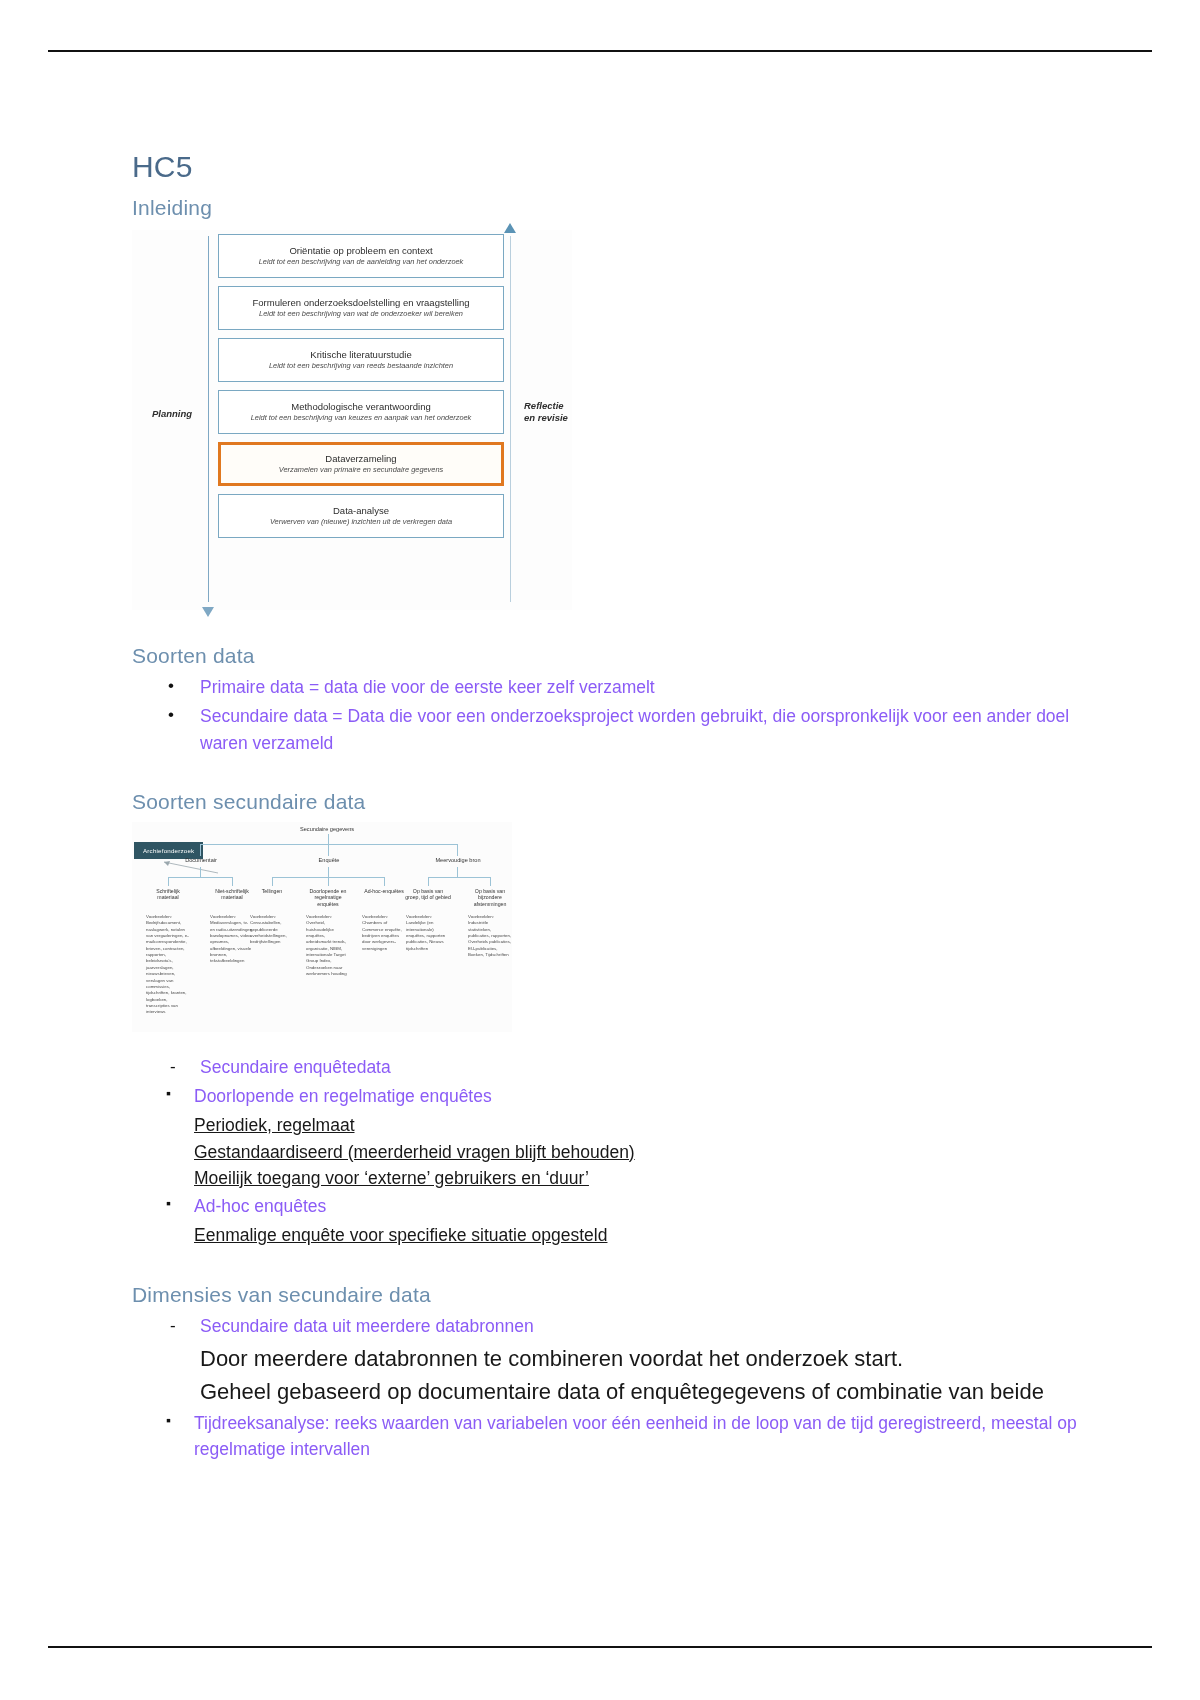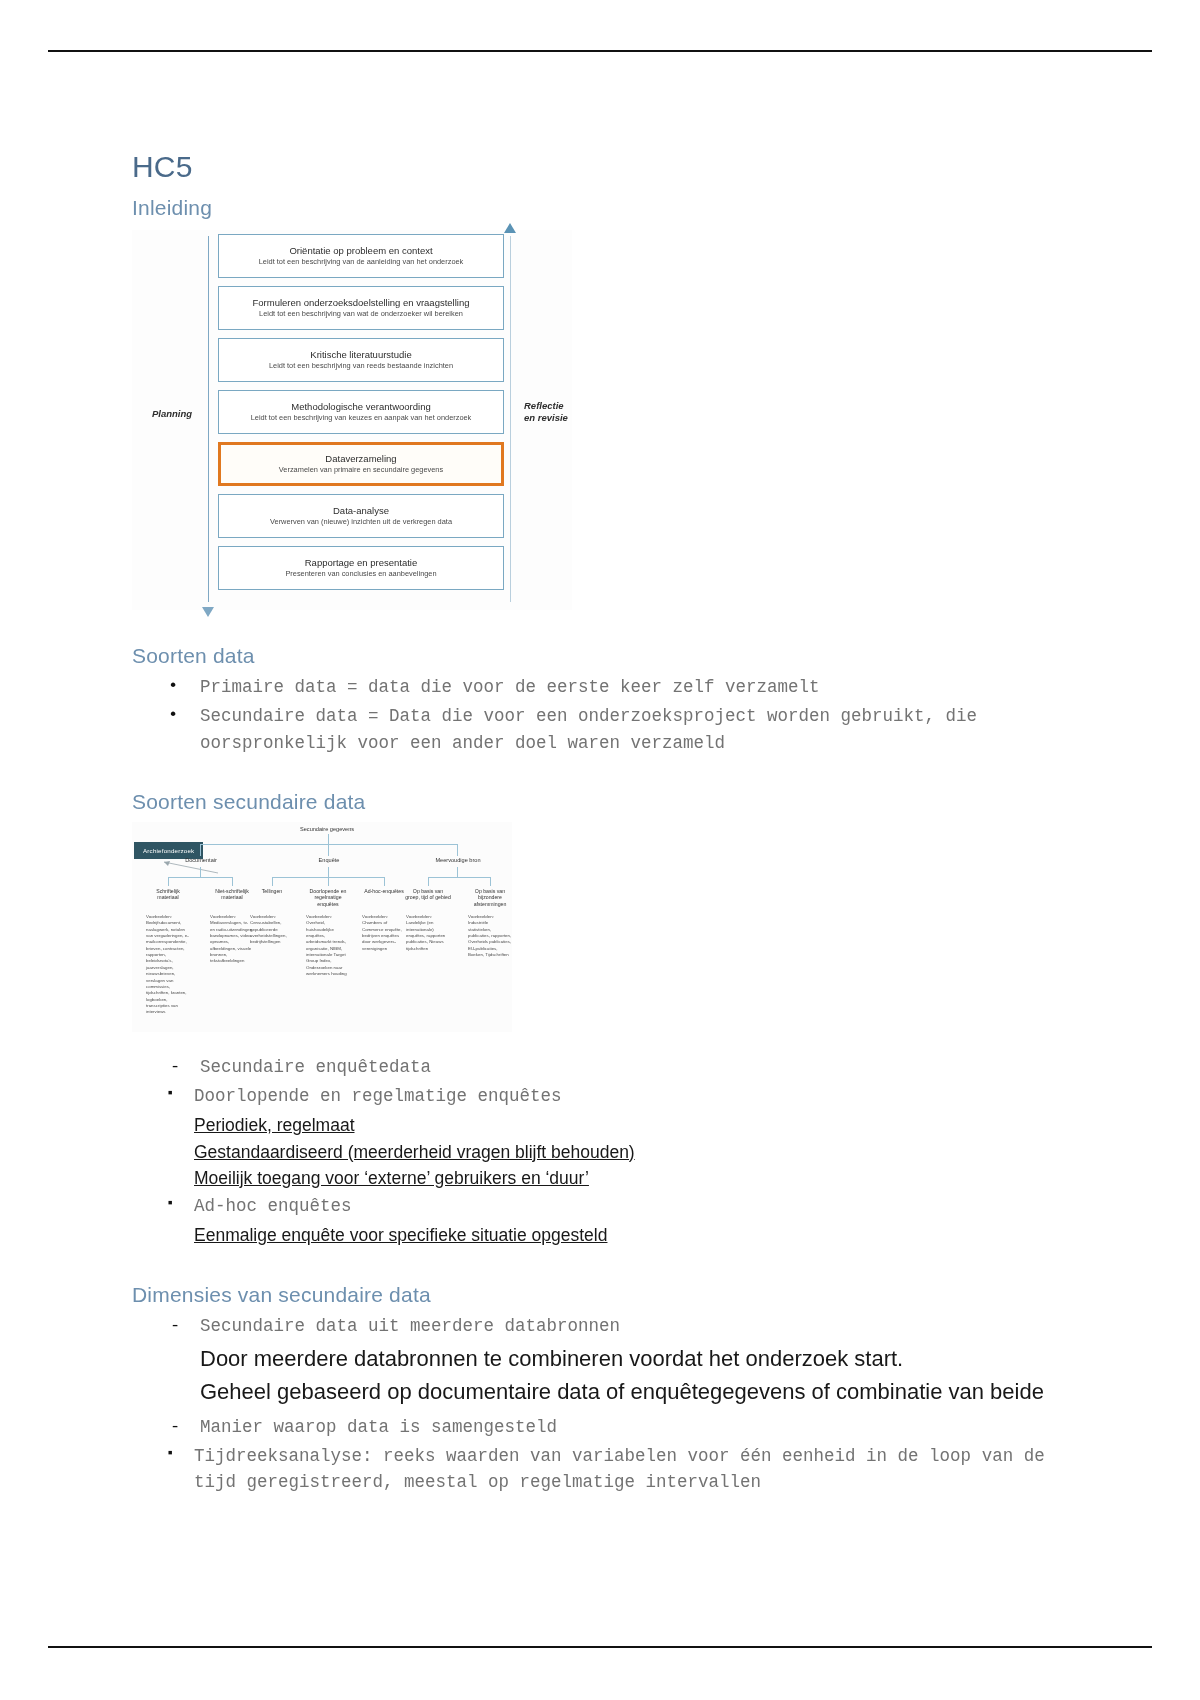--- a/index.html
+++ b/index.html
@@ -58,23 +58,22 @@
     list-style: none;
     margin: 6px 0 0 0;
     padding: 0;
   }
   ul.dot-list > li,
   ul.dash-list > li,
   ul.sq-list > li {
     position: relative;
     font-size: 17.5px;
     line-height: 1.5;
-    color: #737373;
+    color: #8b5cf6;
     margin: 0 0 3px 0;
-    font-family: Liberation Mono, monospace;
   }
   ul.dot-list > li { padding-left: 68px; }
   ul.dot-list > li::before {
     content: "\2022";
     position: absolute;
     left: 36px; top: -1px;
     font-size: 17px;
     color: #111;
   }
   ul.dash-list > li { padding-left: 68px; }
@@ -176,20 +175,21 @@
     background: #fffdf9;
   }
   .flow-box .fb-title {
     font-size: 9.5px;
     color: #2d2d2d;
     line-height: 1.2;
     text-align: center;
   }
   .flow-box .fb-sub {
     font-size: 7.4px;
+    font-style: italic;
     color: #4a4a4a;
     line-height: 1.2;
     text-align: center;
     margin-top: 2px;
   }
 
   
   .tree-figure {
     position: relative;
     margin: 8px 0 0 0;
@@ -288,24 +288,20 @@
           <div class="fb-title">Methodologische verantwoording</div>
           <div class="fb-sub">Leidt tot een beschrijving van keuzes en aanpak van het onderzoek</div>
         </div>
         <div class="flow-box highlight">
           <div class="fb-title">Dataverzameling</div>
           <div class="fb-sub">Verzamelen van primaire en secundaire gegevens</div>
         </div>
         <div class="flow-box">
           <div class="fb-title">Data-analyse</div>
           <div class="fb-sub">Verwerven van (nieuwe) inzichten uit de verkregen data</div>
-        </div>
-        <div class="flow-box">
-          <div class="fb-title">Rapportage en presentatie</div>
-          <div class="fb-sub">Presenteren van conclusies en aanbevelingen</div>
         </div>
       </div>
     </div>
 
     <h2 class="section-title sp-top">Soorten data</h2>
     <ul class="dot-list">
       <li>Primaire data = data die voor de eerste keer zelf verzamelt</li>
       <li>Secundaire data = Data die voor een onderzoeksproject worden gebruikt, die oorspronkelijk voor een ander doel waren verzameld</li>
     </ul>
 
@@ -385,21 +381,18 @@
       <li>Ad-hoc enquêtes</li>
     </ul>
     <div class="sub-line">Eenmalige enquête voor specifieke situatie opgesteld</div>
 
     <h2 class="section-title sp-top">Dimensies van secundaire data</h2>
     <ul class="dash-list">
       <li>Secundaire data uit meerdere databronnen</li>
     </ul>
     <div class="dash-sub-line">Door meerdere databronnen te combineren voordat het onderzoek start.</div>
     <div class="dash-sub-line">Geheel gebaseerd op documentaire data of enquêtegegevens of combinatie van beide</div>
-    <ul class="dash-list">
-      <li>Manier waarop data is samengesteld</li>
-    </ul>
     <ul class="sq-list">
       <li>Tijdreeksanalyse: reeks waarden van variabelen voor één eenheid in de loop van de tijd geregistreerd, meestal op regelmatige intervallen</li>
     </ul>
 
   </div>
 </div>
 
 </body></html>

